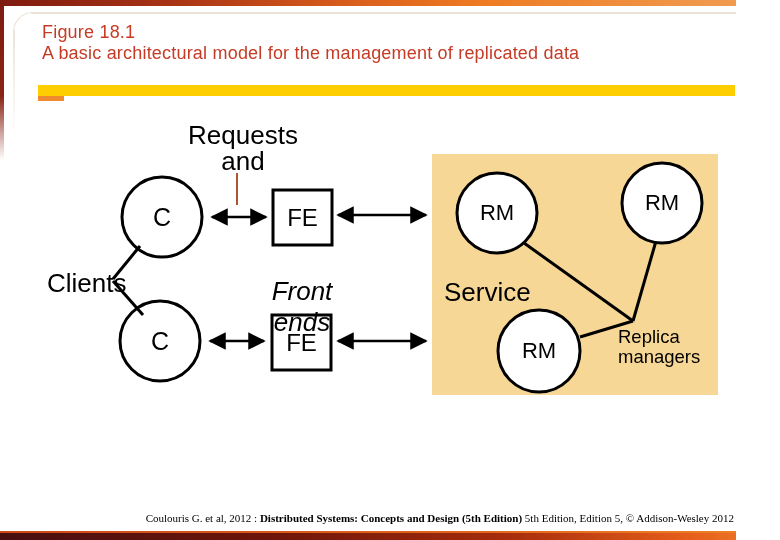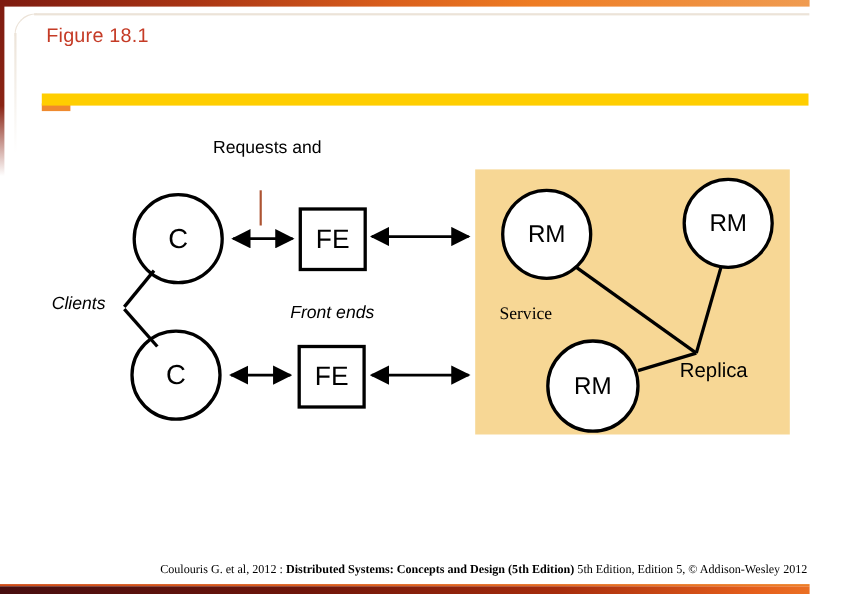--- a/index.html
+++ b/index.html
@@ -45,25 +45,25 @@
   .yellow-bar {
     position:absolute; left:38px; top:85px; width:697px; height:10.5px;
     background:#FFCE00; z-index:2;
   }
   .yellow-bar-tab {
     position:absolute; left:38px; top:94px; width:26px; height:6.5px;
     background:#EF8A2E; z-index:1;
   }
   
   svg.diagram { position:absolute; left:0; top:0; }
-  .lbl { position:absolute; color:#000; font-size:16px; }
+  .lbl { position:absolute; color:#000; font-size:26px; }
   .lbl-requests { left:163px; top:122px; width:160px; text-align:center; line-height:26px; }
-  .lbl-clients   { left:47px;  top:268px;font-style:italic; }
+  .lbl-clients   { left:47px;  top:268px; }
   .lbl-frontends { left:256px; top:276px; width:92px; text-align:center;font-style:italic; }
-  .lbl-service   { left:454px; top:277px;font-family:Liberation Serif, serif; }
+  .lbl-service   { left:444px; top:277px; }
   .lbl-replica   { left:618px; top:327px; width:106px; font-size:18.5px; line-height:19.5px; }
   .node-lbl {
     position:absolute; display:flex; align-items:center; justify-content:center;
     color:#000;
   }
   .nl-c1 { left:122px; top:177px; width:80px; height:80px; font-size:25px; }
   .nl-c2 { left:120px; top:301px; width:80px; height:80px; font-size:25px; }
   .nl-fe1{ left:273px; top:190px; width:59px; height:55px; font-size:24px; }
   .nl-fe2{ left:272px; top:315px; width:59px; height:55px; font-size:24px; }
   .nl-rm1{ left:457px; top:173px; width:80px; height:80px; font-size:22px; }
@@ -82,20 +82,21 @@
 <div class="slide">
 
   <div class="top-bar"></div>
   <div class="left-strip"></div>
   <div class="top-edge-line"></div>
   <div class="corner-arc"></div>
   <div class="left-edge-line"></div>
 
   <div class="title">
     <div>Figure 18.1</div>
+    <div>A basic architectural model for the management of replicated data</div>
   </div>
   <div class="yellow-bar"></div>
   <div class="yellow-bar-tab"></div>
 
   <svg class="diagram" width="780" height="540" viewBox="0 0 780 540">
     <defs>
       <marker id="arrow" viewBox="0 0 10 10" refX="9" refY="5" markerWidth="7" markerHeight="7" orient="auto-start-reverse">
         <path d="M0,0 L10,5 L0,10 z" fill="#000"></path>
       </marker>
     </defs>
@@ -126,20 +127,21 @@
   </svg>
 
   <div class="lbl lbl-requests">
     <div>Requests and</div>
   </div>
   <div class="lbl lbl-clients">Clients</div>
   <div class="lbl lbl-frontends">Front ends</div>
   <div class="lbl lbl-service">Service</div>
   <div class="lbl lbl-replica">
     <div>Replica</div>
+    <div>managers</div>
   </div>
 
   <div class="node-lbl nl-c1">C</div>
   <div class="node-lbl nl-c2">C</div>
   <div class="node-lbl nl-fe1">FE</div>
   <div class="node-lbl nl-fe2">FE</div>
   <div class="node-lbl nl-rm1">RM</div>
   <div class="node-lbl nl-rm2">RM</div>
   <div class="node-lbl nl-rm3">RM</div>
 

